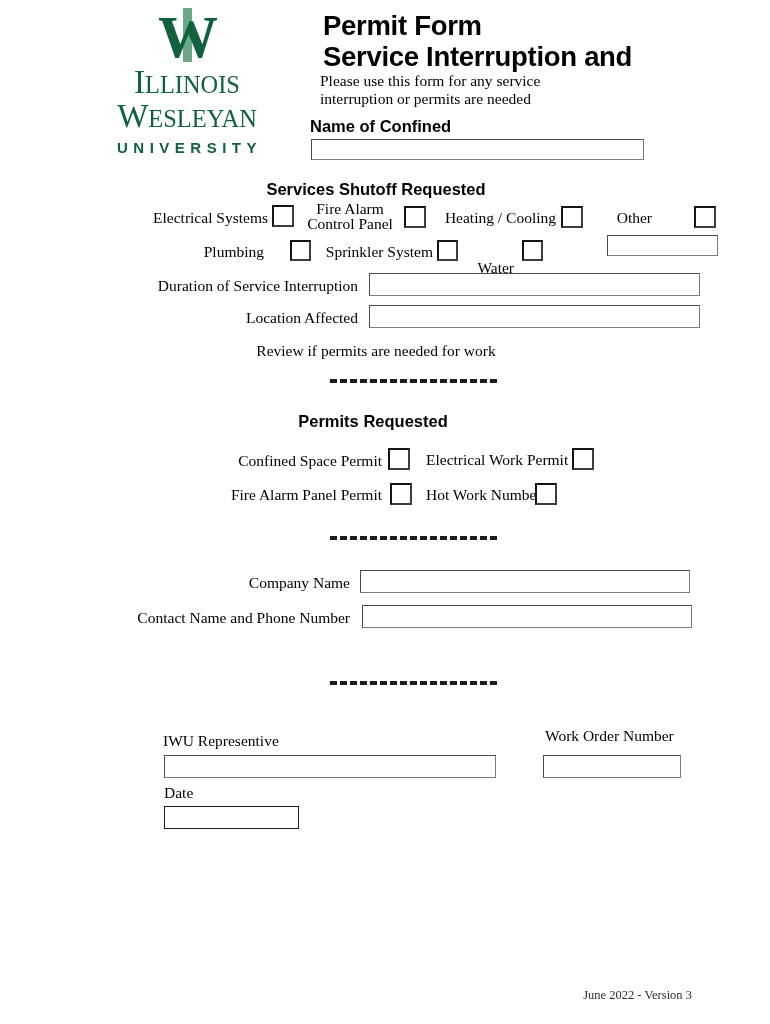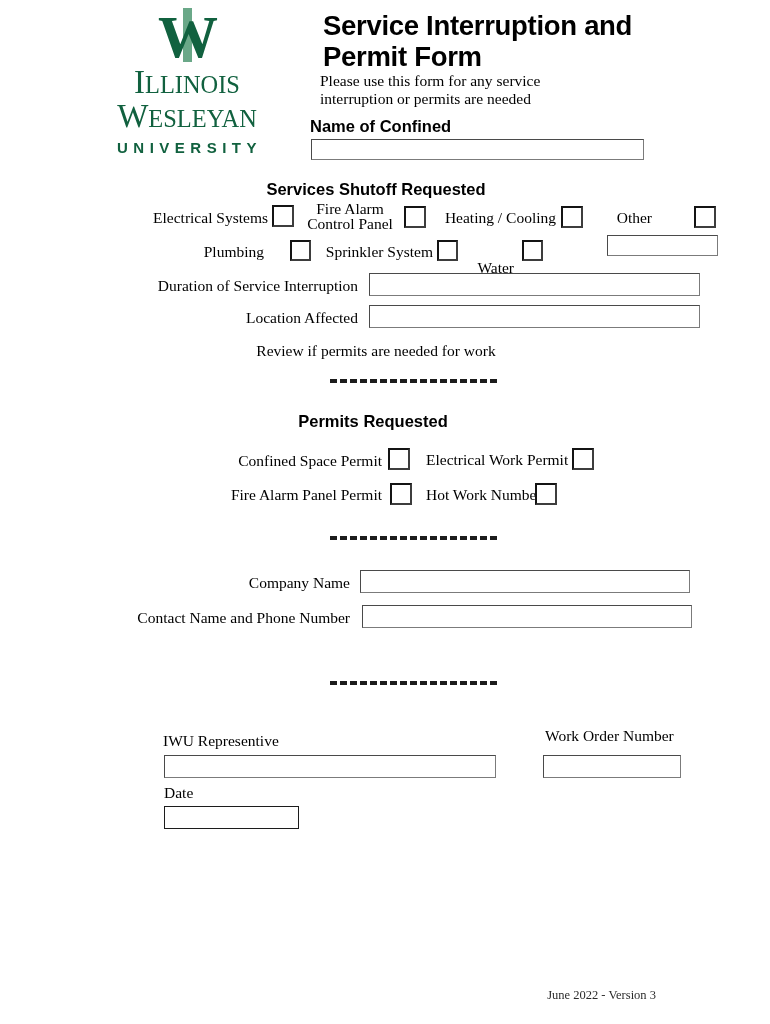--- a/index.html
+++ b/index.html
@@ -168,21 +168,21 @@
         #1c1c1c 0px, #1c1c1c 7px,
         #ffffff 7px, #ffffff 10px);
   }
 
   
   #footer-version {
     position: absolute;
     left: 0; right: 0;
     top: 988px;
     text-align: right;
-    padding-right: 114px;
+    padding-right: 78px;
     font-family: "Liberation Serif", "DejaVu Serif", serif;
     font-size: 12.5px;
     color: #2b2b2b;
   }
 </style>
 </head>
 <body>
 
 <div id="page">
 
@@ -194,22 +194,22 @@
     <div class="logo-word" id="logo-illinois">
       <span class="sc-big">I</span><span class="sc-small">LLINOIS</span>
     </div>
     <div class="logo-word" id="logo-wesleyan">
       <span class="sc-big">W</span><span class="sc-small">ESLEYAN</span>
     </div>
     <div id="logo-university">UNIVERSITY</div>
   </div>
 
   <div id="doc-title" class="sans-bold">
+    <div>Permit Form</div>
     <div>Service Interruption and</div>
-    <div>Permit Form</div>
   </div>
 
   <div id="doc-subtitle">
     <div>Please use this form for any service</div>
     <div>interruption or permits are needed</div>
   </div>
 
   <div id="name-of-project-label" class="sans-bold">Name of Confined</div>
   <div class="tbox" style="left:311px; top:139px; width:333px; height:21px;"></div>
 

